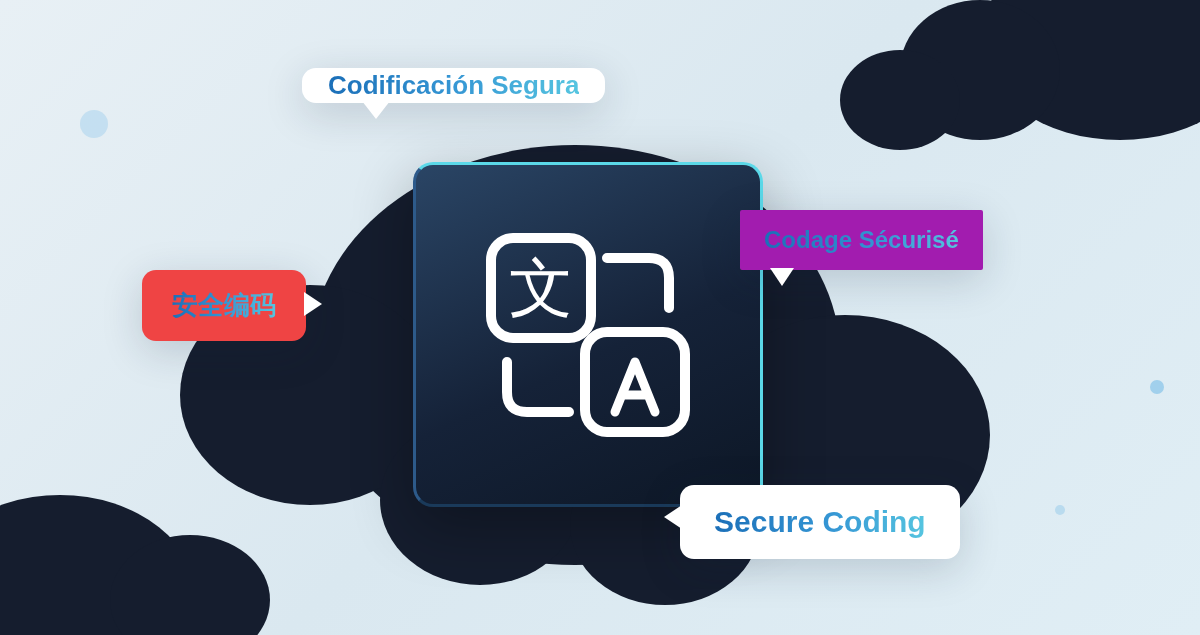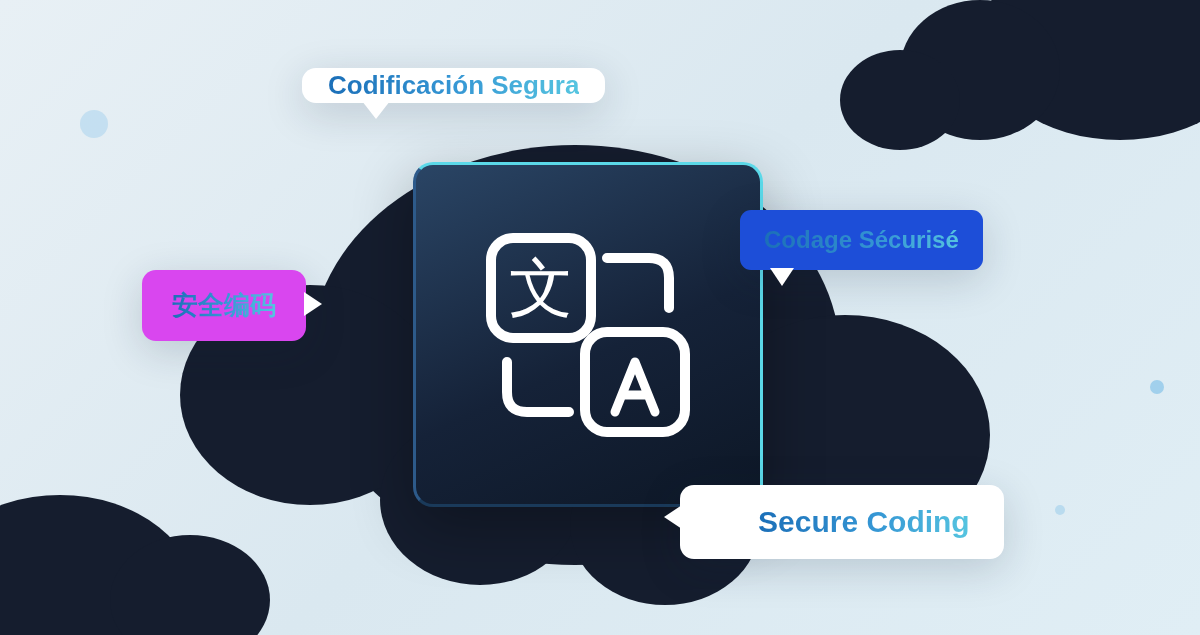--- a/index.html
+++ b/index.html
@@ -133,21 +133,21 @@
       font-weight: 800;
       background: linear-gradient(90deg, #1b6fb8 0%, #3596d4 50%, #56c5e0 100%);
       -webkit-background-clip: text;
       background-clip: text;
       -webkit-text-fill-color: transparent;
     }
     
     .bubble-left-wrap {
       position: absolute;
       top: 270px; left: 142px;
-      background: #d946ef;
+      background: #ef4444;
       border-radius: 14px;
       padding: 18px 30px;
       box-shadow: 0 10px 40px rgba(20, 40, 60, 0.18);
     }
     .bubble-left-wrap::after {
       content: ''; position: absolute;
       right: -16px; top: 22px;
       border-top: 12px solid transparent;
       border-bottom: 12px solid transparent;
       border-left: 18px solid #ffffff;
@@ -157,22 +157,22 @@
       font-weight: 800;
       background: linear-gradient(90deg, #1b6fb8 0%, #3596d4 50%, #56c5e0 100%);
       -webkit-background-clip: text;
       background-clip: text;
       -webkit-text-fill-color: transparent;
     }
     
     .bubble-right-wrap {
       position: absolute;
       top: 210px; left: 740px;
-      background: #1d4ed8;
-      border-radius: 11px;
+      background: #a21caf;
+      border-radius: 2px;
       padding: 16px 24px;
       box-shadow: 0 10px 40px rgba(20, 40, 60, 0.18);
     }
     .bubble-right-wrap::after {
       content: ''; position: absolute;
       left: 30px; bottom: -16px;
       border-left: 12px solid transparent;
       border-right: 12px solid transparent;
       border-top: 18px solid #ffffff;
     }
@@ -199,21 +199,20 @@
       border-top: 12px solid transparent;
       border-bottom: 12px solid transparent;
       border-right: 18px solid #ffffff;
     }
     .bubble-bottom-text {
       font-size: 30px;
       font-weight: 800;
       background: linear-gradient(90deg, #1b6fb8 0%, #3596d4 55%, #56c5e0 100%);
       -webkit-background-clip: text;
       background-clip: text;
-      margin-left: 44px;
       -webkit-text-fill-color: transparent;
     }
   </style>
 </head>
 <body>
 
 <div class="dot dot1"></div>
 <div class="dot dot2"></div>
 <div class="dot dot3"></div>
 <div class="dot dot4"></div>

